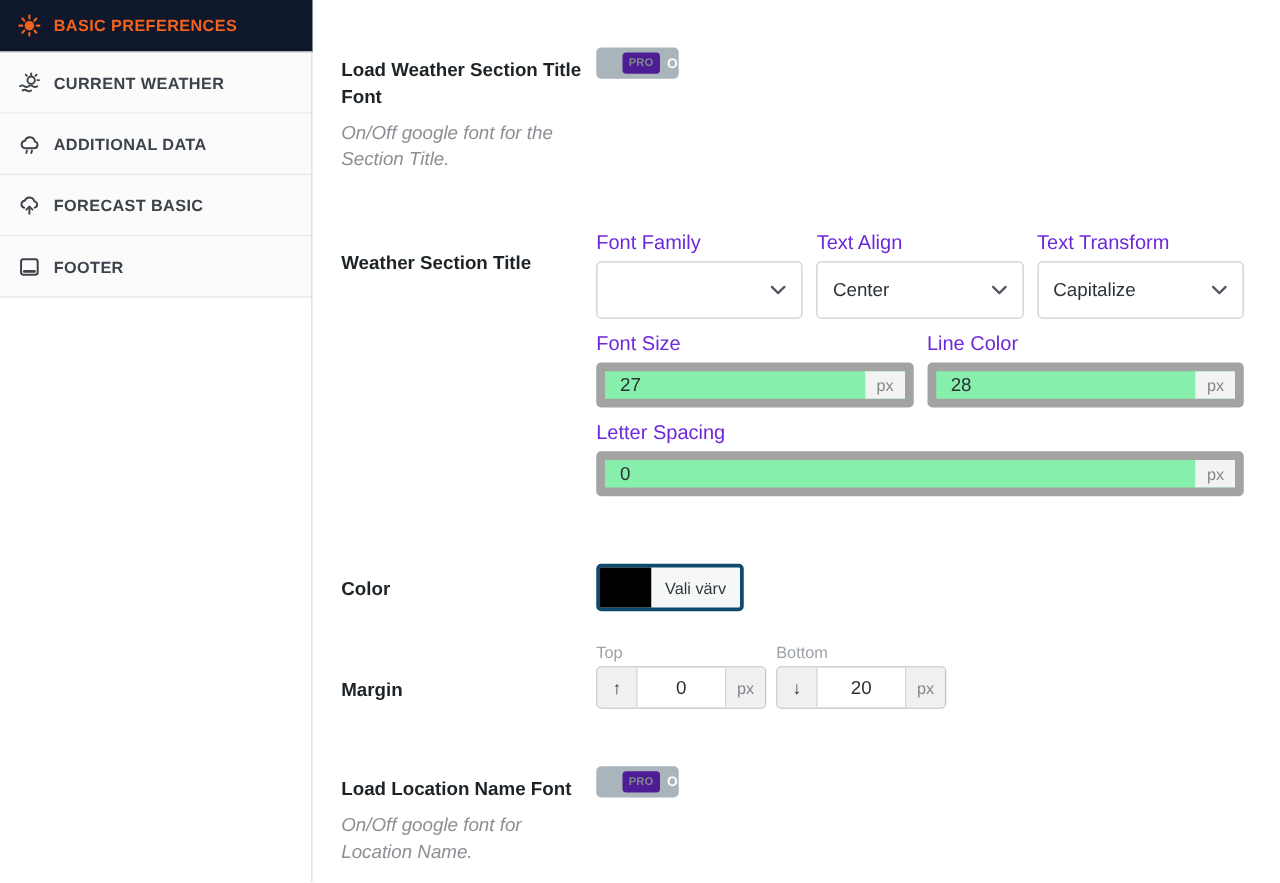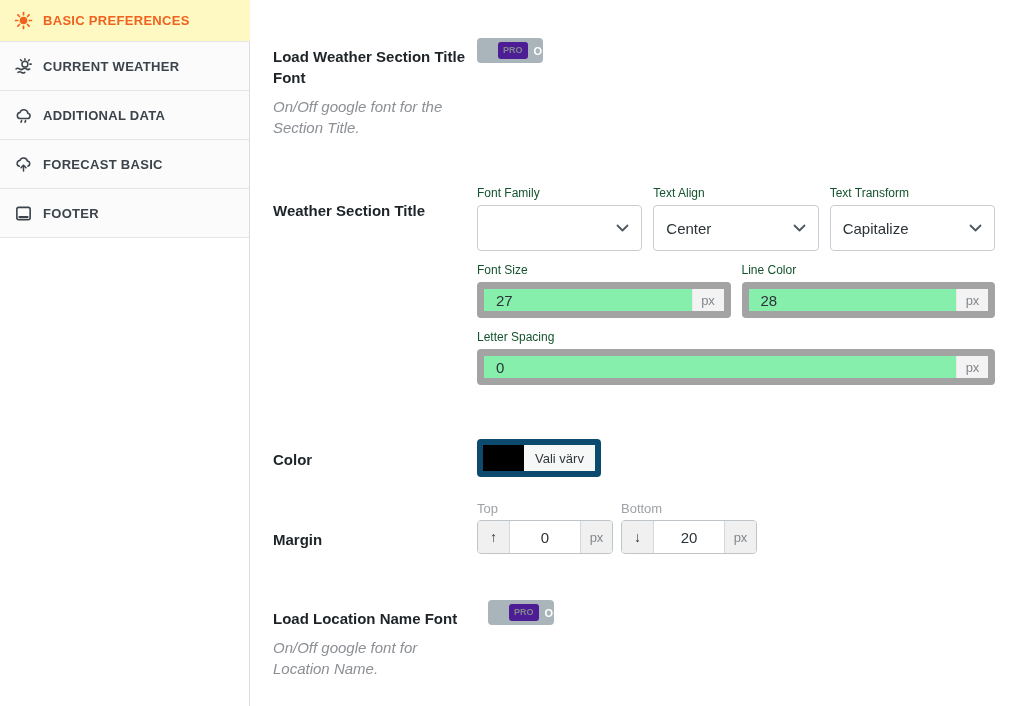--- a/index.html
+++ b/index.html
@@ -5,67 +5,67 @@
   html,body{margin:0;padding:0;background:#fff;}
   body{font-family:"Liberation Sans",sans-serif;-webkit-font-smoothing:antialiased;}
   .app{width:1024px;height:706px;background:#fff;display:flex;overflow:hidden;position:relative;}
 
   
   .sidebar{width:250px;flex:0 0 250px;position:relative;}
   .sidebar::after{content:"";position:absolute;top:42px;bottom:0;right:0;width:1px;background:#dcdcde;}
   .side-item{display:flex;align-items:center;gap:10px;padding-left:14px;
     border-bottom:1px solid #e3e5e8;font-size:13px;font-weight:bold;
     letter-spacing:.3px;color:#3c434a;cursor:pointer;box-sizing:border-box;}
-  .side-item.active{height:42px;color:#f0621e;background:#fef9c3;}
+  .side-item.active{height:42px;color:#f0621e;background:#0f172a;}
   .side-item:not(.active){height:49px;background:#fbfbfc;text-align:center;}
   .side-item .icn{display:flex;align-items:center;justify-content:center;width:19px;height:19px;flex:0 0 19px;}
 
   
   .main{flex:1;padding-left:23px;box-sizing:border-box;}
   .section{display:flex;}
   .label-col{width:204px;flex:0 0 204px;box-sizing:border-box;}
   .controls{width:518px;flex:0 0 518px;}
   .section-label{font-size:15px;font-weight:bold;color:#1d2327;line-height:21px;}
   .section-desc{margin-top:8px;font-size:15px;font-style:italic;color:#8c8f94;line-height:21px;}
 
   .s1{margin-top:38px;}
   .s1 .label-col,.s5 .label-col{padding-top:8px;}
   .s2{margin-top:48px;}
   .s2 .label-col{padding-top:14px;}
   .s-color{margin-top:54px;}
   .s-color .label-col{padding-top:10px;}
   .s-margin{margin-top:20px;}
   .s-margin .label-col{padding-top:28px;}
-  .s5{margin-top:46px;gap:11px;}
+  .s5{margin-top:46px;}
 
   
   .toggle{width:66px;height:25px;background:#a9b4bb;border-radius:4px;display:inline-flex;align-items:center;cursor:pointer;}
   .toggle-chip{background:#4c1d95;border-radius:3px;font-size:9px;font-weight:bold;color:#82878c;padding:4px 5px;margin-left:21px;line-height:1;}
   .toggle-state{color:#fff;font-size:11px;font-weight:bold;margin-left:6px;letter-spacing:.4px;}
 
   
-  .field-label{font-size:12px;color:#14532d;margin-bottom:5px;}
+  .field-label{font-size:16px;color:#6d28d9;margin-bottom:5px;}
   .grid-row{display:flex;gap:11px;}
   .grid-row + .grid-row{margin-top:12px;}
   .gcol{flex:1;min-width:0;}
 
   .select{height:46px;border:1px solid #c9cdd2;border-radius:4px;background:#fff;
     display:flex;align-items:center;justify-content:space-between;padding:0 12px;
     font-size:15px;color:#2c3338;cursor:pointer;box-sizing:border-box;}
   .select .chev{display:flex;align-items:center;}
 
   .input-group{height:36px;border:7px solid #a3a3a3;border-radius:4px;display:flex;
     overflow:hidden;background:#86efac;box-sizing:border-box;}
   .input-group input{flex:1;border:none;outline:none;padding:0 12px;font-size:15px;
     color:#2c3338;font-family:inherit;min-width:0;background:transparent;}
   .unit{width:31px;flex:0 0 31px;background:#f3f3f4;color:#82878c;font-size:13px;
     display:flex;align-items:center;justify-content:center;border-left:1px solid #e8e9ea;}
 
   
-  .color-result{display:flex;align-items:center;padding:0;border:6px solid #0c4a6e;
+  .color-result{display:flex;align-items:center;padding:0;border:3px solid #0c4a6e;
     border-radius:4px;background:#f6f7f7;height:38px;overflow:hidden;cursor:pointer;font-family:inherit;}
   .color-swatch{width:41px;height:38px;flex:0 0 41px;}
   .color-text{padding:0 11px;font-size:13px;color:#32373c;}
 
   
   .margin-controls{display:flex;gap:8px;}
   .mgroup-label{font-size:13px;color:#9da2a8;margin-bottom:4px;}
   .mgroup{display:flex;height:34px;border:1px solid #bfc4c9;border-radius:4px;overflow:hidden;background:#fff;box-sizing:border-box;}
   .mg-prefix{width:31px;flex:0 0 31px;background:#f0f0f1;border-right:1px solid #d5d8db;
     display:flex;align-items:center;justify-content:center;font-size:14px;font-weight:bold;color:#32373c;}

